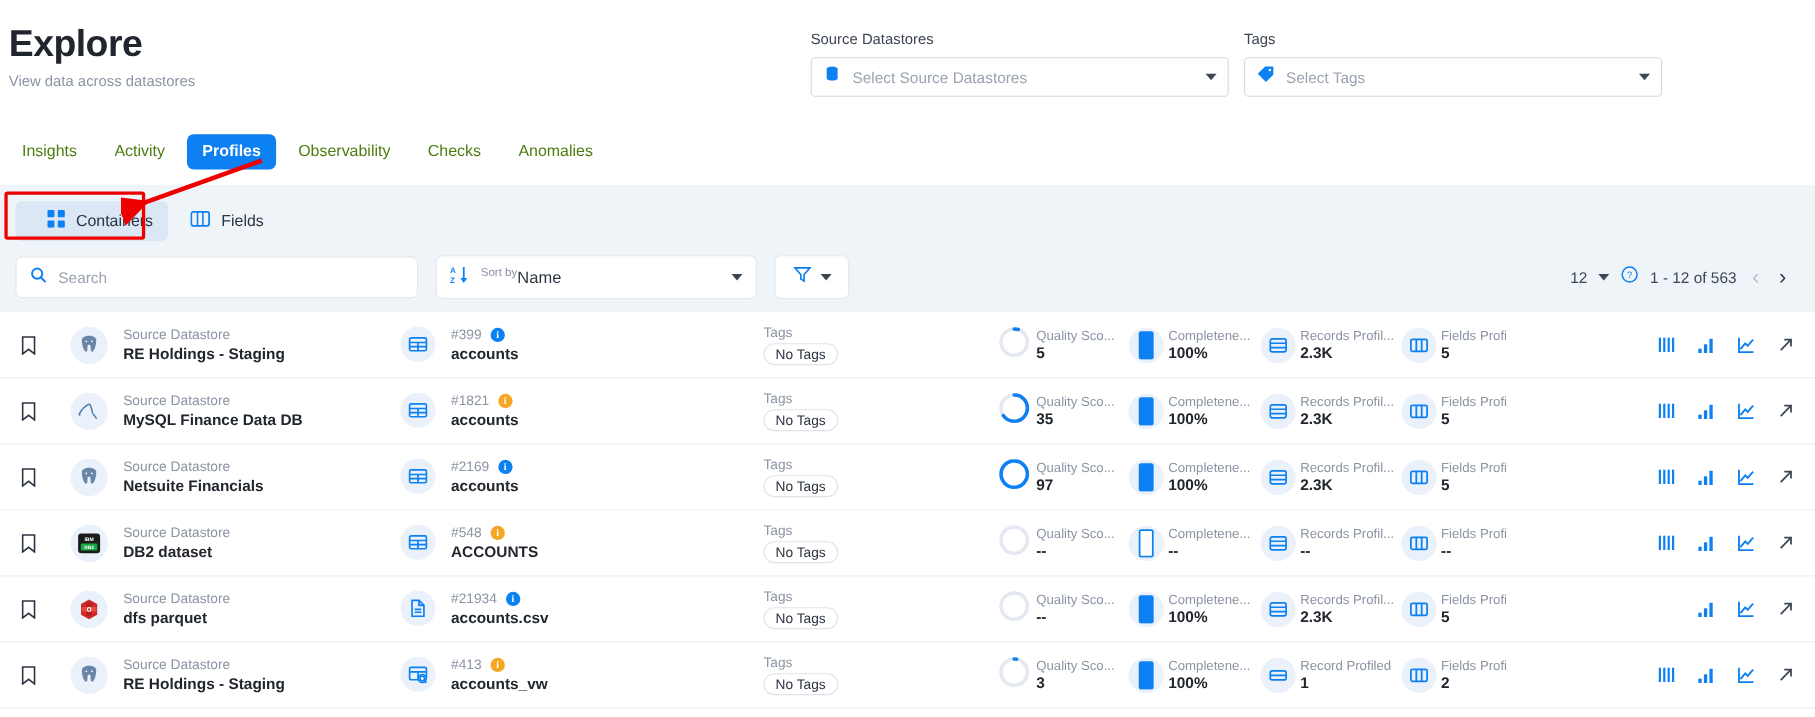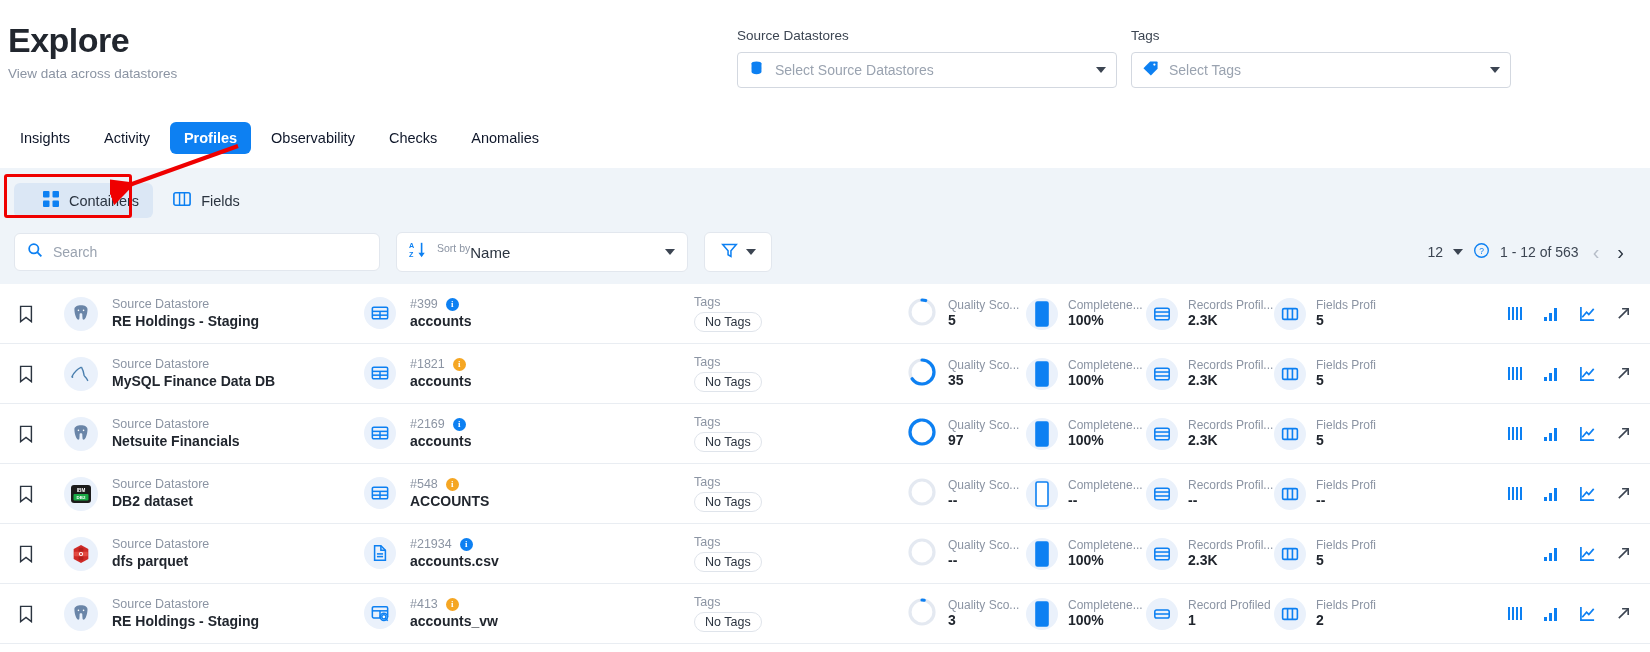--- a/index.html
+++ b/index.html
@@ -24,21 +24,21 @@
   .filter-select {
     width: 380px; height: 36px; border:1px solid #d3d8e0; border-radius:4px;
     background:#fff; display:flex; align-items:center; padding: 0 10px; gap: 10px;
   }
   .filter-select.wide { width: 380px; }
   .filter-placeholder { flex:1; font-size:14px; color:#9aa3b0; }
   .caret { width:0;height:0;border-left:5px solid transparent;border-right:5px solid transparent;border-top:6px solid #3c4552; }
 
   
   .tabs { display:flex; align-items:center; gap: 6px; padding-left: 6px; height: 40px; }
-  .tab { font-size: 14.5px; color:#0f172a; padding: 8px 14px; border-radius: 6px; }
+  .tab { font-size: 14.5px; color:#4d7c0f; padding: 8px 14px; border-radius: 6px; }
   .tab.active { background:#0d80f2; color:#ffffff; font-weight:600; }
 
   
   .subnav-wrap { position:relative; background:#eff4f9; padding: 14px 0 0 0; height: 54px; margin-top: 10px; }
   .subnav { display:flex; align-items:center; gap: 6px; padding-left: 14px; }
   .seg { display:flex; align-items:center; gap: 10px; padding: 8px 14px; border-radius:6px; font-size:14.5px; color:#2b3440; }
   .seg.active { background:#dbe7f5;padding-left:29px; }
   .highlight-box {
     position:absolute; left: 4px; top: 6px; width: 128px; height: 44px;
     border: 3px solid #ef0000; border-radius: 3px; pointer-events:none;
@@ -95,21 +95,21 @@
   .info-dot.blue { background:#0d80f2; }
   .info-dot.amber { background:#f5a623; }
 
   .tags-cell { width: 212px; display:flex; flex-direction:column; gap:3px; }
   .tags-label { font-size: 12.5px; color:#8b94a3; }
   .tag-chip {
     align-self:flex-start; border:1px solid #dfe4eb; border-radius: 12px;
     font-size: 12.5px; color:#2b3440; padding: 2px 10px; background:#fff;
   }
 
-  .metric { display:flex; align-items:center; gap: 10px; }
+  .metric { display:flex; align-items:center; gap: 4px; }
   .m-quality { width: 120px; }
   .m-complete { width: 120px; }
   .m-records { width: 128px; }
   .m-fields { width: 110px; }
   .m-icon { width: 32px; height: 32px; border-radius:50%; background:#eaf1fb; display:flex; align-items:center; justify-content:center; flex:none; }
   .m-texts { display:flex; flex-direction:column; line-height:1.2; }
   .m-label { font-size: 12px; color:#8b94a3; white-space:nowrap; }
   .m-value { font-size: 14px; color:#21262e; font-weight:700; }
 
   .actions { margin-left:auto; display:flex; align-items:center; gap: 18px; padding-right: 6px; }

